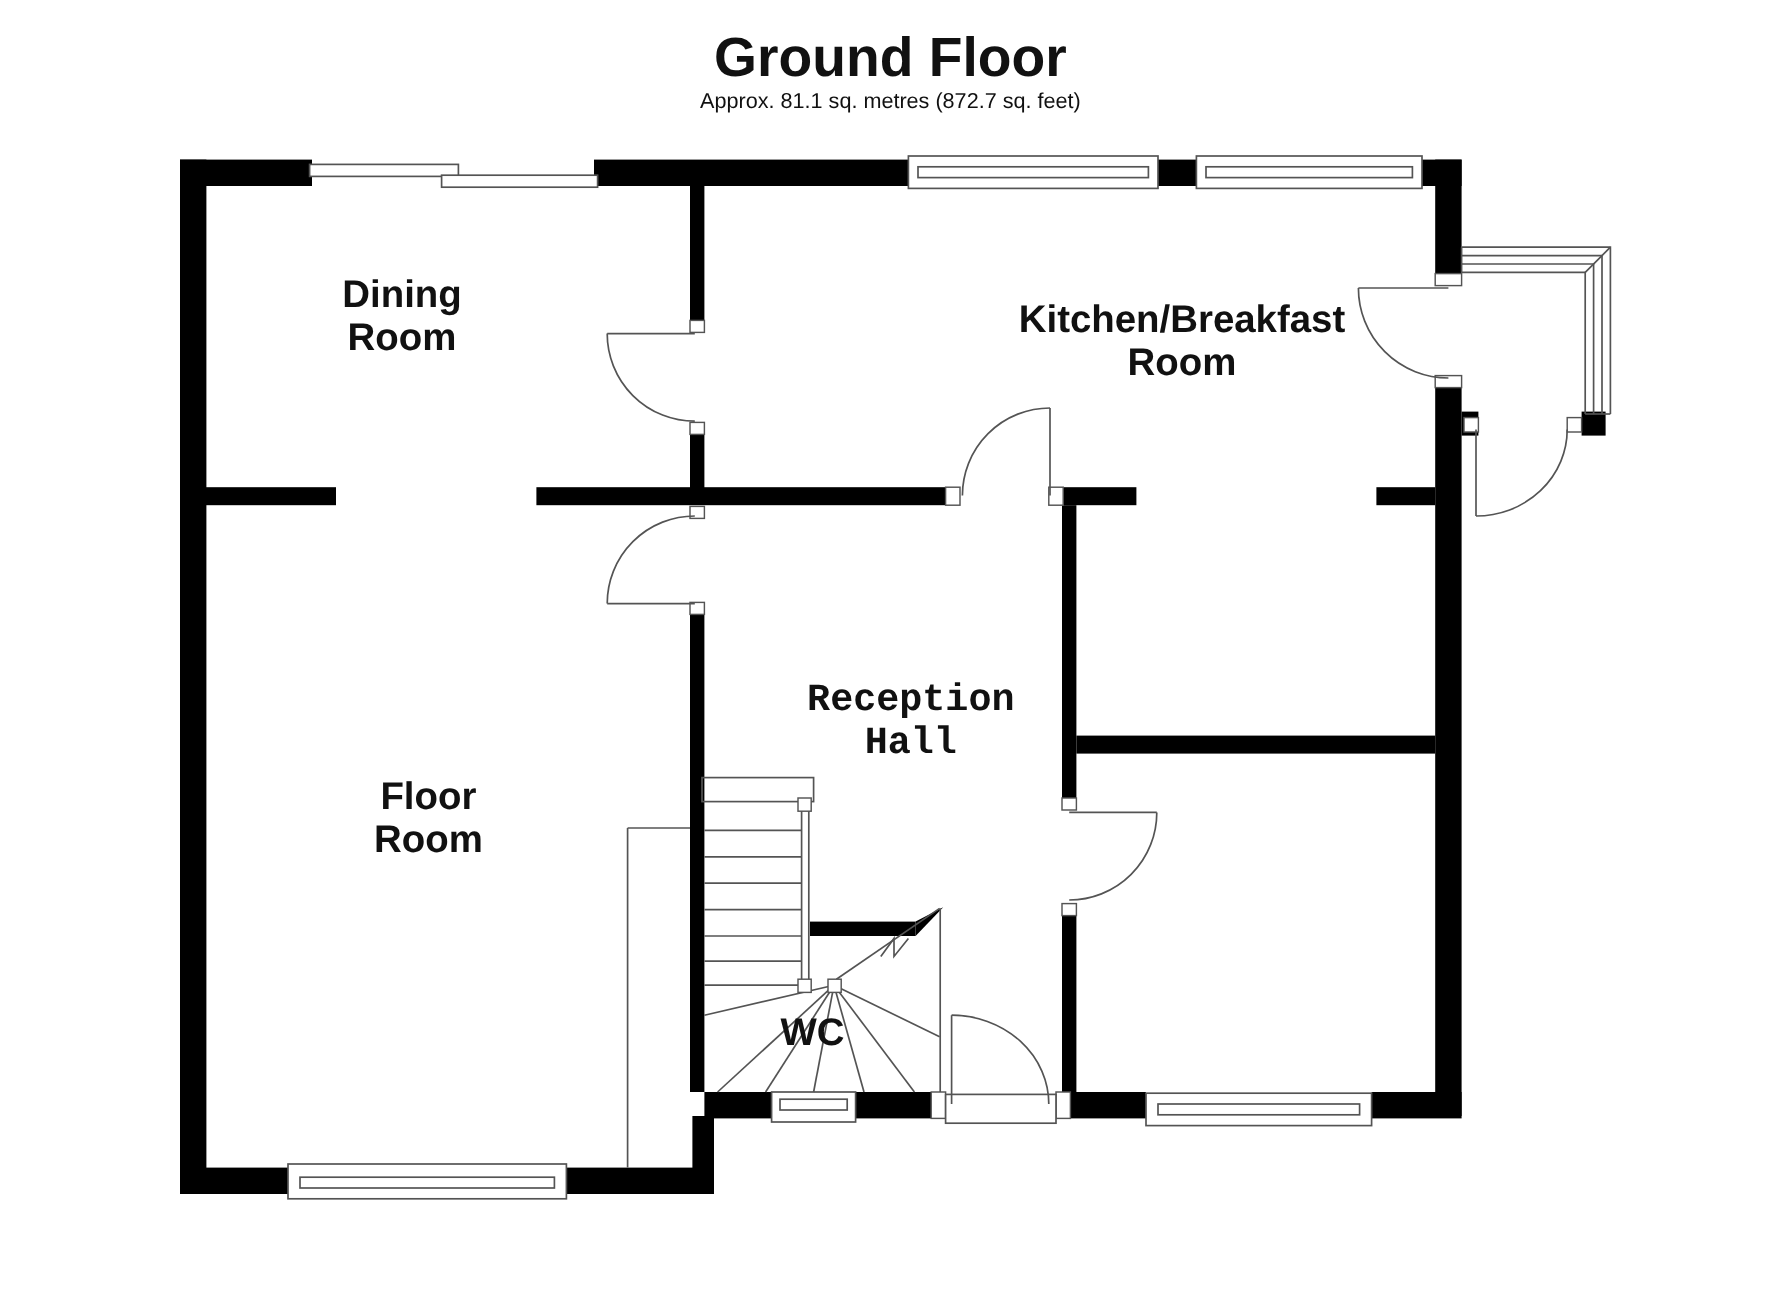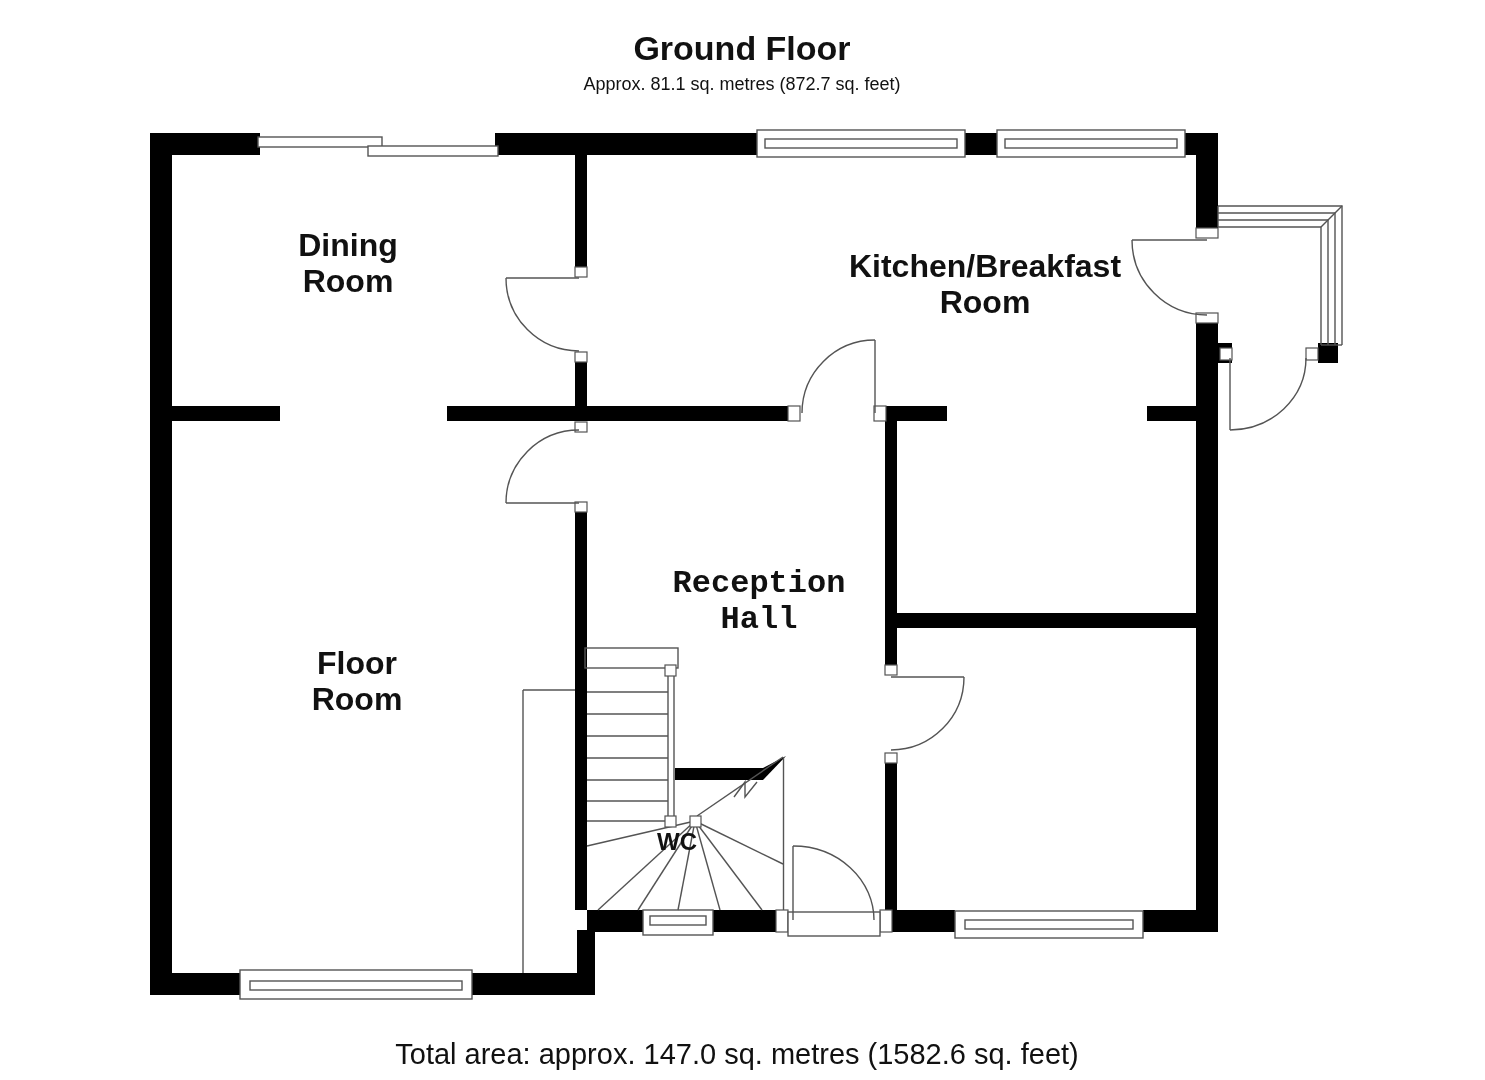--- a/index.html
+++ b/index.html
@@ -10,22 +10,22 @@
   .plan-svg{position:absolute;left:0;top:0;}
   .wall{fill:var(--wall-color,#000);stroke:none;}
   .thin{fill:none;stroke:var(--line-color,#555);stroke-width:1.4;}
   .win{fill:var(--bg-color,#fff);stroke:var(--line-color,#555);stroke-width:1.4;}
   .jamb{fill:var(--bg-color,#fff);stroke:var(--line-color,#555);stroke-width:1.2;}
   .label{
     position:absolute;transform:translate(-50%,-50%);
     text-align:center;color:#111;white-space:pre-line;line-height:1.13;
   }
   .room-label{font-size:32px;font-weight:bold;}
-  .wc-label{font-size:24px;font-weight:bold;}
-  .title{font-size:34px;font-weight:bold;}
+  .wc-label{font-size:32px;font-weight:bold;margin-top:18px;}
+  .title{font-size:46px;font-weight:bold;}
   .subtitle{font-size:18px;font-weight:normal;}
   .footer-text{font-size:29px;font-weight:normal;}
 </style>
 </head>
 <body>
 
 <div class="canvas">
 
   <svg class="plan-svg" width="1485" height="1080" viewBox="0 0 1485 1080">
 
@@ -179,24 +179,23 @@
         <rect class="win" x="788" y="912" width="92" height="24"></rect>
         <line class="thin" x1="793" y1="920" x2="793" y2="846"></line>
         <path class="thin" d="M 793 846 A 81 74 0 0 1 874 920"></path>
       </g>
     </g>
   </svg>
 
   <div class="label title" style="left:742px;top:48px;">Ground Floor</div>
   <div class="label subtitle" style="left:742px;top:84px;">Approx. 81.1 sq. metres (872.7 sq. feet)</div>
 
-  <div class="label room-label" style="left:348px;top:263px;">Dining
+  <div class="label room-label" style="left:335px;top:263px;">Dining
 Room</div>
   <div class="label room-label" style="left:961px;top:284px;margin-left:24px;">Kitchen/Breakfast
 Room</div>
   <div class="label room-label" style="left:357px;top:681px;">Floor
 Room</div>
   <div class="label room-label" style="left:759px;top:602px;font-family:Liberation Mono, monospace;">Reception
 Hall</div>
   <div class="label wc-label" style="left:677px;top:842px;">WC</div>
 
-  <div class="label footer-text" style="left:737px;top:1054px;">Total area: approx. 147.0 sq. metres (1582.6 sq. feet)</div>
 </div>
 
 </body></html>

